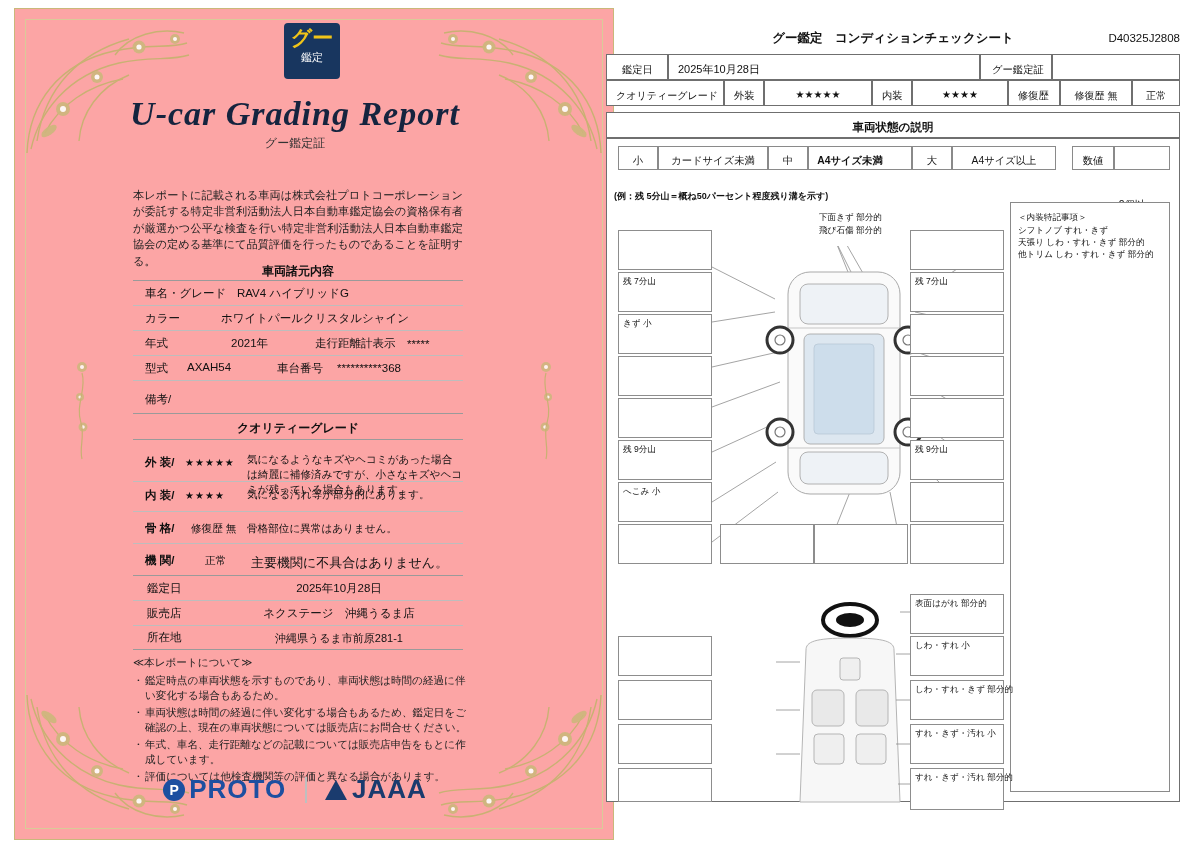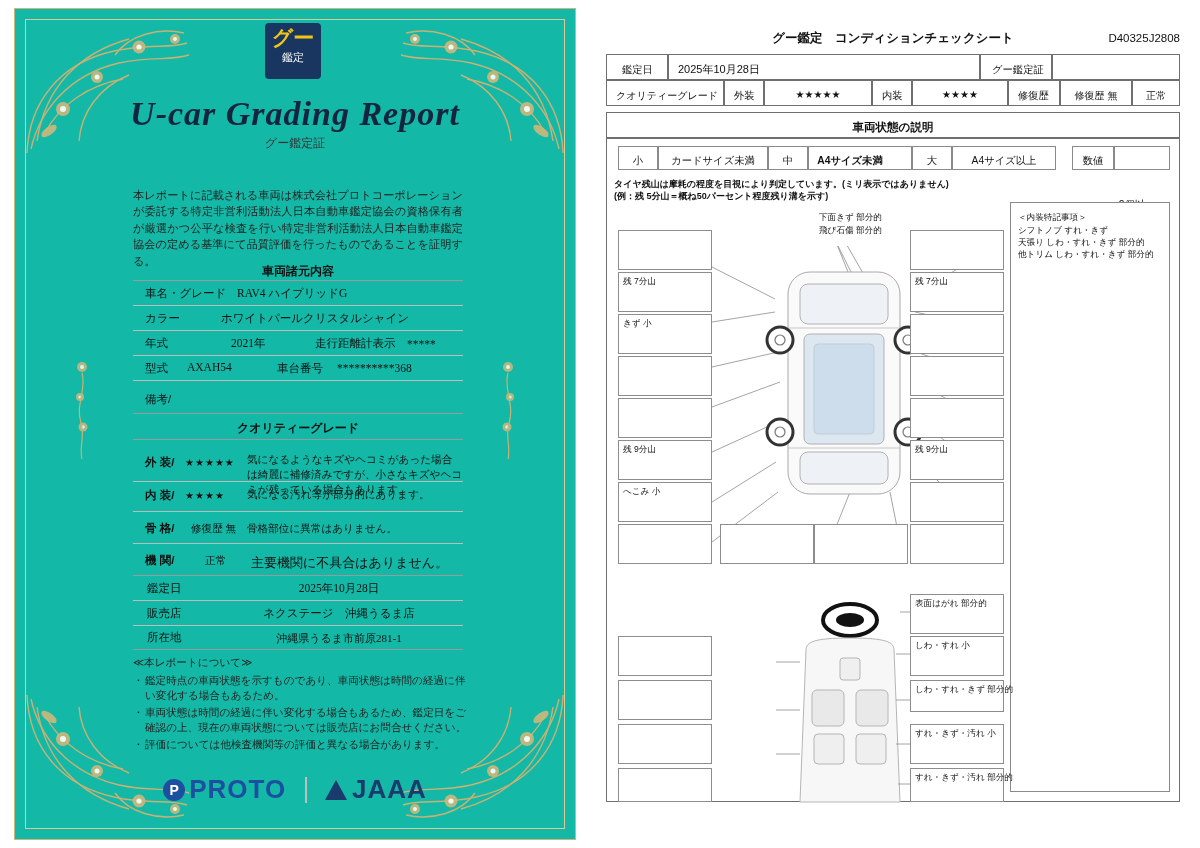--- a/index.html
+++ b/index.html
@@ -1,40 +1,40 @@
 <!DOCTYPE html>
 <html><head>
 <meta charset="utf-8">
 <style>
   html,body{margin:0;padding:0;background:#ffffff;}
   body{width:1200px;height:848px;font-family:"Liberation Sans","DejaVu Sans",sans-serif;color:#1a1a1a;}
   .page{position:relative;width:1200px;height:848px;overflow:hidden;}
 
   
-  .cert{position:absolute;left:14px;top:8px;width:560px;height:830px;border:1px solid #c9b87a;background:#14b8a6;}
+  .cert{position:absolute;left:14px;top:8px;width:560px;height:830px;border:1px solid #c9b87a;background:#fca5a5;padding-left:38px;}
   .cert-inner{position:absolute;left:10px;top:10px;right:10px;bottom:10px;border:1px solid #d9cb98;}
   .orn{position:absolute;pointer-events:none;}
   .orn svg{display:block;}
 
   .logo{position:absolute;left:50%;top:14px;transform:translateX(-50%);width:60px;height:60px;}
   .logo .lbox{width:56px;height:56px;background:#18365f;border-radius:4px;position:relative;}
   .logo .lg{position:absolute;left:0;top:4px;width:56px;text-align:center;color:#f0c419;font-size:21px;font-weight:bold;line-height:21px;}
   .logo .ls{position:absolute;left:0;top:28px;width:56px;text-align:center;color:#ffffff;font-size:11px;line-height:12px;letter-spacing:0px;}
 
   .title{position:absolute;left:0;top:86px;width:560px;text-align:center;font-family:"Liberation Serif","DejaVu Serif",serif;font-style:italic;font-weight:bold;font-size:34px;color:#15243f;letter-spacing:1px;}
   .subtitle{position:absolute;left:0;top:126px;width:560px;text-align:center;font-size:12px;color:#333;}
 
   .lead{position:absolute;left:118px;top:178px;width:330px;font-size:11.2px;line-height:16.4px;color:#222;text-align:justify;}
 
   .sect-h{position:absolute;left:118px;width:330px;text-align:center;font-size:12px;font-weight:bold;color:#111;}
   .rule{position:absolute;height:1px;background:#9a9a9a;}
   .rule.light{background:#bdbdbd;}
 
   .row-lbl{position:absolute;font-size:11.5px;color:#111;}
-  .row-val{position:absolute;font-size:11.5px;color:#111;font-family:Liberation Serif, serif;}
+  .row-val{position:absolute;font-size:11.5px;color:#111;}
   .stars{letter-spacing:1px;}
 
   .note{position:absolute;font-size:10.6px;line-height:15.5px;color:#222;}
   .note-item{position:relative;padding-left:12px;margin-bottom:1px;}
   .note-item:before{content:"・";position:absolute;left:0;top:0;}
 
   .brands{position:absolute;left:0;bottom:34px;width:560px;text-align:center;}
   .brand-proto{display:inline-block;vertical-align:middle;font-size:26px;font-weight:bold;color:#1d4fa0;letter-spacing:1px;font-family:"Liberation Sans",sans-serif;}
   .brand-sep{display:inline-block;vertical-align:middle;width:2px;height:26px;background:#bfbfbf;margin:0 14px;}
   .brand-jaaa{display:inline-block;vertical-align:middle;font-size:26px;font-weight:bold;color:#1a3b6e;letter-spacing:1px;}
@@ -261,20 +261,21 @@
     <div class="rule light" style="left:118px;top:616px;width:330px;"></div>
 
     <div class="row-lbl" style="left:132px;top:621px;">所在地</div>
     <div class="row-val" style="left:200px;top:622px;width:248px;text-align:center;font-size:11px;">沖縄県うるま市前原281-1</div>
     <div class="rule" style="left:118px;top:640px;width:330px;"></div>
 
     <div class="note" style="left:118px;top:646px;width:340px;">
       <div style="font-size:10.6px;margin-bottom:2px;">≪本レポートについて≫</div>
       <div class="note-item">鑑定時点の車両状態を示すものであり、車両状態は時間の経過に伴い変化する場合もあるため。</div>
       <div class="note-item">車両状態は時間の経過に伴い変化する場合もあるため、鑑定日をご確認の上、現在の車両状態については販売店にお問合せください。</div>
+      <div class="note-item">年式、車名、走行距離などの記載については販売店申告をもとに作成しています。</div>
       <div class="note-item">評価については他検査機関等の評価と異なる場合があります。</div>
     </div>
 
     <div class="brands">
       <span class="pcircle">P</span><span class="brand-proto">PROTO</span>
       <span class="brand-sep"></span>
       <span class="jtri"></span><span class="brand-jaaa">JAAA</span>
     </div>
   </div>
 
@@ -336,21 +337,20 @@
     <div class="bx thin" style="left:312px;top:124px;width:40px;height:24px;"></div>
     <div class="cell-lbl ctr" style="left:312px;top:132px;width:40px;">大</div>
     <div class="bx thin" style="left:352px;top:124px;width:104px;height:24px;"></div>
     <div class="cell-lbl ctr" style="left:352px;top:132px;width:104px;">A4サイズ以上</div>
 
     <div class="bx thin" style="left:472px;top:124px;width:42px;height:24px;"></div>
     <div class="cell-lbl ctr" style="left:472px;top:132px;width:42px;">数値</div>
     <div class="bx thin" style="left:514px;top:124px;width:56px;height:24px;"></div>
     <div class="cell-lbl ctr" style="left:514px;top:132px;width:36px;margin-top:44px;">2個以上</div>
 
-    <div class="tiny" style="position:absolute;left:14px;top:156px;width:420px;font-weight:bold;">タイヤ残山は摩耗の程度を目視により判定しています。(ミリ表示ではありません)</div>
     <div class="tiny" style="position:absolute;left:14px;top:168px;width:420px;font-weight:bold;">(例：残 5分山＝概ね50パーセント程度残り溝を示す)</div>
 
     <div class="bx thin" style="left:410px;top:180px;width:160px;height:590px;"></div>
     <div class="tiny2" style="position:absolute;left:418px;top:190px;">＜内装特記事項＞</div>
     <div class="tiny2" style="position:absolute;left:418px;top:203px;">シフトノブ すれ・きず</div>
     <div class="tiny2" style="position:absolute;left:418px;top:215px;">天張り しわ・すれ・きず 部分的</div>
     <div class="tiny2" style="position:absolute;left:418px;top:227px;">他トリム しわ・すれ・きず 部分的</div>
 
     <svg class="diagram" viewBox="0 0 586 800">
       <g stroke="#8d8d8d" stroke-width="0.8" fill="none">
@@ -461,27 +461,27 @@
 
     <div class="cbx" style="left:120px;top:502px;width:94px;height:40px;"></div>
     <div class="cbx" style="left:214px;top:502px;width:94px;height:40px;"></div>
 
     <div class="cbx" style="left:310px;top:572px;width:94px;height:40px;">
         <span>表面はがれ 部分的</span>
       </div>
     <div class="cbx" style="left:310px;top:614px;width:94px;height:40px;">
         <span>しわ・すれ 小</span>
       </div>
-    <div class="cbx" style="left:310px;top:658px;width:94px;height:32px;">
+    <div class="cbx" style="left:310px;top:658px;width:94px;height:40px;">
         <span>しわ・すれ・きず 部分的</span>
       </div>
     <div class="cbx" style="left:310px;top:702px;width:94px;height:40px;">
         <span>すれ・きず・汚れ 小</span>
       </div>
-    <div class="cbx" style="left:310px;top:746px;width:94px;height:34px;">
+    <div class="cbx" style="left:310px;top:746px;width:94px;height:42px;">
         <span>すれ・きず・汚れ 部分的</span>
       </div>
 
     <div class="cbx" style="left:18px;top:614px;width:94px;height:40px;"></div>
     <div class="cbx" style="left:18px;top:658px;width:94px;height:40px;"></div>
     <div class="cbx" style="left:18px;top:702px;width:94px;height:40px;"></div>
     <div class="cbx" style="left:18px;top:746px;width:94px;height:34px;"></div>
 
   </div>
 </div>

